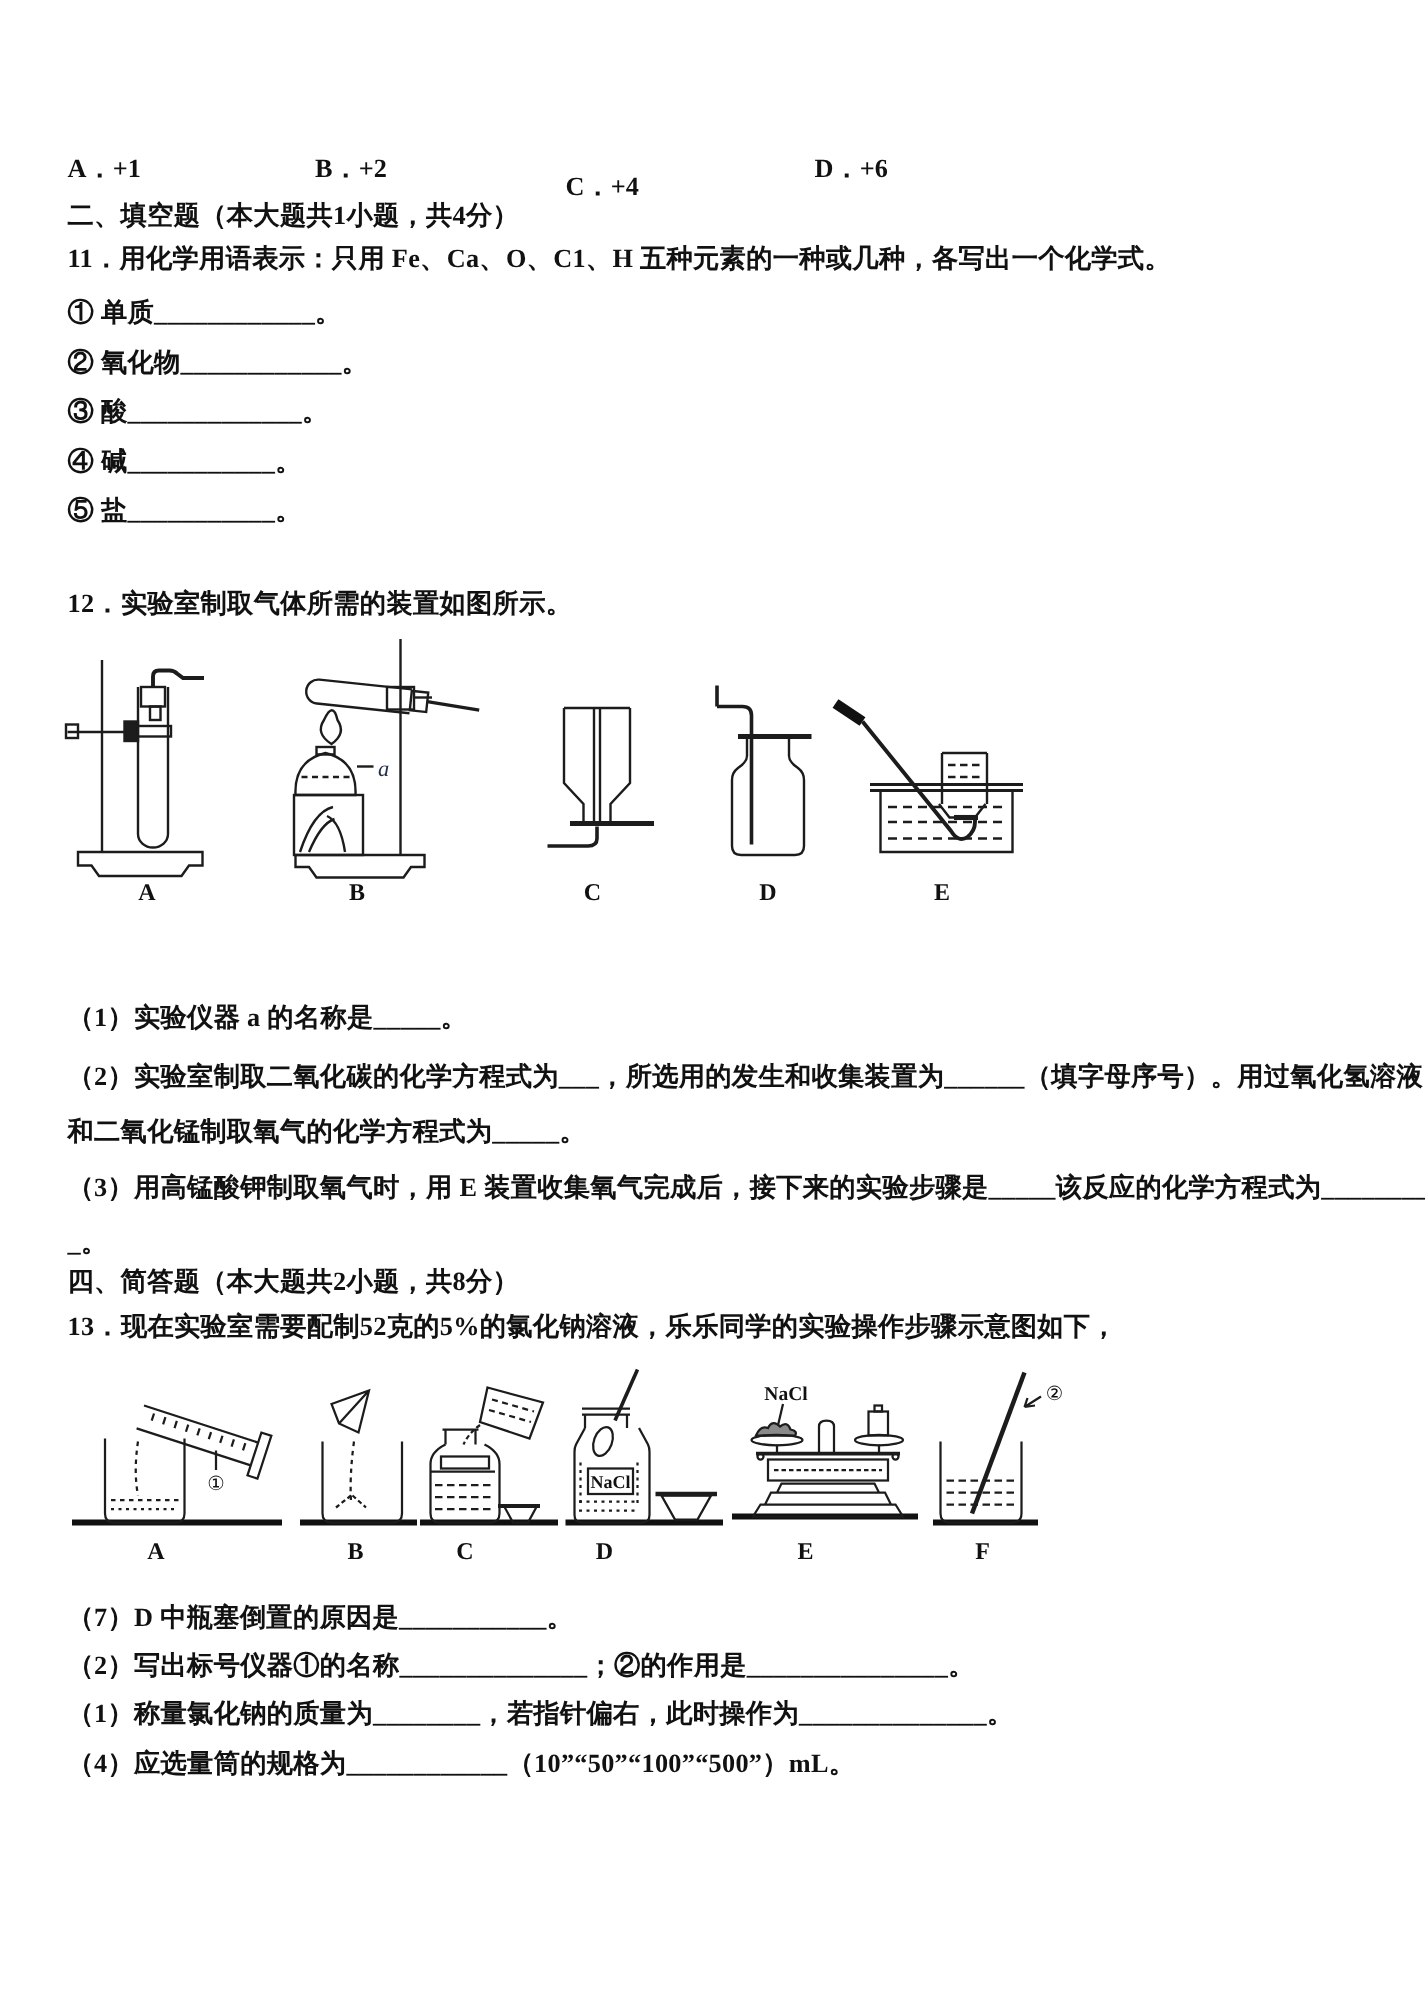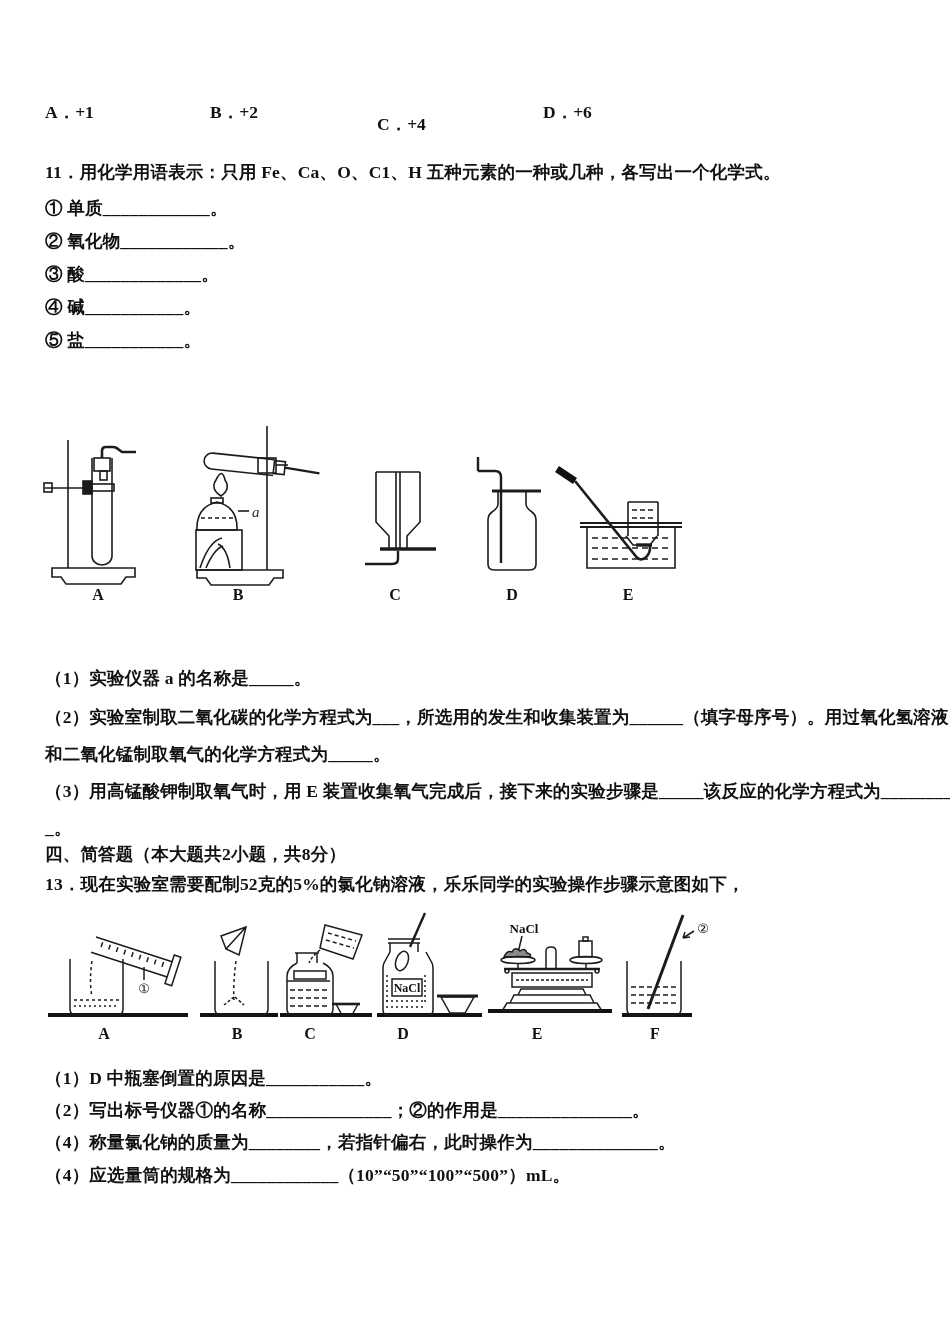--- a/index.html
+++ b/index.html
@@ -15,27 +15,29 @@
 </head>
 <body>
 
 <div class="page">
 
   <div class="opt" style="top:100px;left:45px">A．+1</div>
   <div class="opt" style="top:100px;left:210px">B．+2</div>
   <div class="opt" style="top:112px;left:377px">C．+4</div>
   <div class="opt" style="top:100px;left:543px">D．+6</div>
 
+  <div class="line" style="top:131px;left:45px">二、填空题（本大题共1小题，共4分）</div>
   <div class="line" style="top:160px;left:45px">11．用化学用语表示：只用 Fe、Ca、O、C1、H 五种元素的一种或几种，各写出一个化学式。</div>
   <div class="line" style="top:196px;left:45px">① 单质____________。</div>
   <div class="line" style="top:229px;left:45px">② 氧化物____________。</div>
   <div class="line" style="top:262px;left:45px">③ 酸_____________。</div>
   <div class="line" style="top:295px;left:45px">④ 碱___________。</div>
   <div class="line" style="top:328px;left:45px">⑤ 盐___________。</div>
 
+  <div class="line" style="top:390px;left:45px">12．实验室制取气体所需的装置如图所示。</div>
 
   <svg style="left:40px;top:418px" width="660" height="192" viewBox="0 0 660 192" fill="none" stroke="#1c1c1c" stroke-width="1.6">
 
     <g>
       <path d="M12 150 h83 v9 h-9 l-5 7 h-55 l-5 -7 h-9 z"></path>
       <line x1="28" y1="22" x2="28" y2="150"></line>
       <line x1="5" y1="70" x2="50" y2="70"></line>
       <rect x="4" y="65" width="8" height="9"></rect>
       <rect x="43" y="63" width="9" height="13" fill="#1c1c1c"></rect>
       <path d="M52 40 v98 a10 9 0 0 0 20 0 v-98"></path>
@@ -203,18 +205,18 @@
     </g>
 
     <text class="lab" x="64" y="136" text-anchor="middle" stroke="none">A</text>
     <text class="lab" x="197" y="136" text-anchor="middle" stroke="none">B</text>
     <text class="lab" x="270" y="136" text-anchor="middle" stroke="none">C</text>
     <text class="lab" x="363" y="136" text-anchor="middle" stroke="none">D</text>
     <text class="lab" x="497" y="136" text-anchor="middle" stroke="none">E</text>
     <text class="lab" x="615" y="136" text-anchor="middle" stroke="none">F</text>
   </svg>
 
-  <div class="line" style="top:1066px;left:45px">（1）D 中瓶塞倒置的原因是___________。</div>
+  <div class="line" style="top:1066px;left:45px">（7）D 中瓶塞倒置的原因是___________。</div>
   <div class="line" style="top:1098px;left:45px">（2）写出标号仪器①的名称______________；②的作用是_______________。</div>
-  <div class="line" style="top:1130px;left:45px">（4）称量氯化钠的质量为________，若指针偏右，此时操作为______________。</div>
+  <div class="line" style="top:1130px;left:45px">（1）称量氯化钠的质量为________，若指针偏右，此时操作为______________。</div>
   <div class="line" style="top:1163px;left:45px">（4）应选量筒的规格为____________（10”“50”“100”“500”）mL。</div>
 
 </div>
 
 </body></html>

